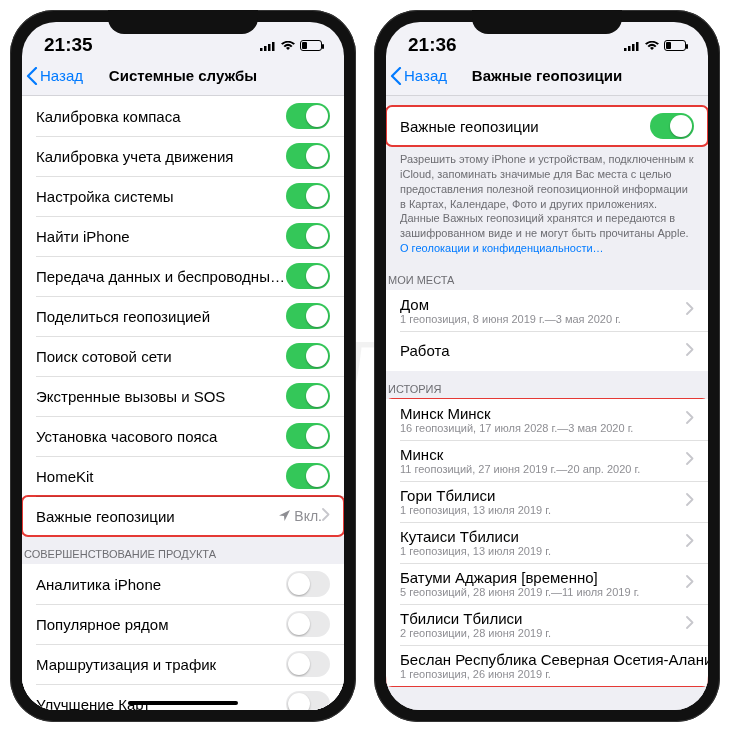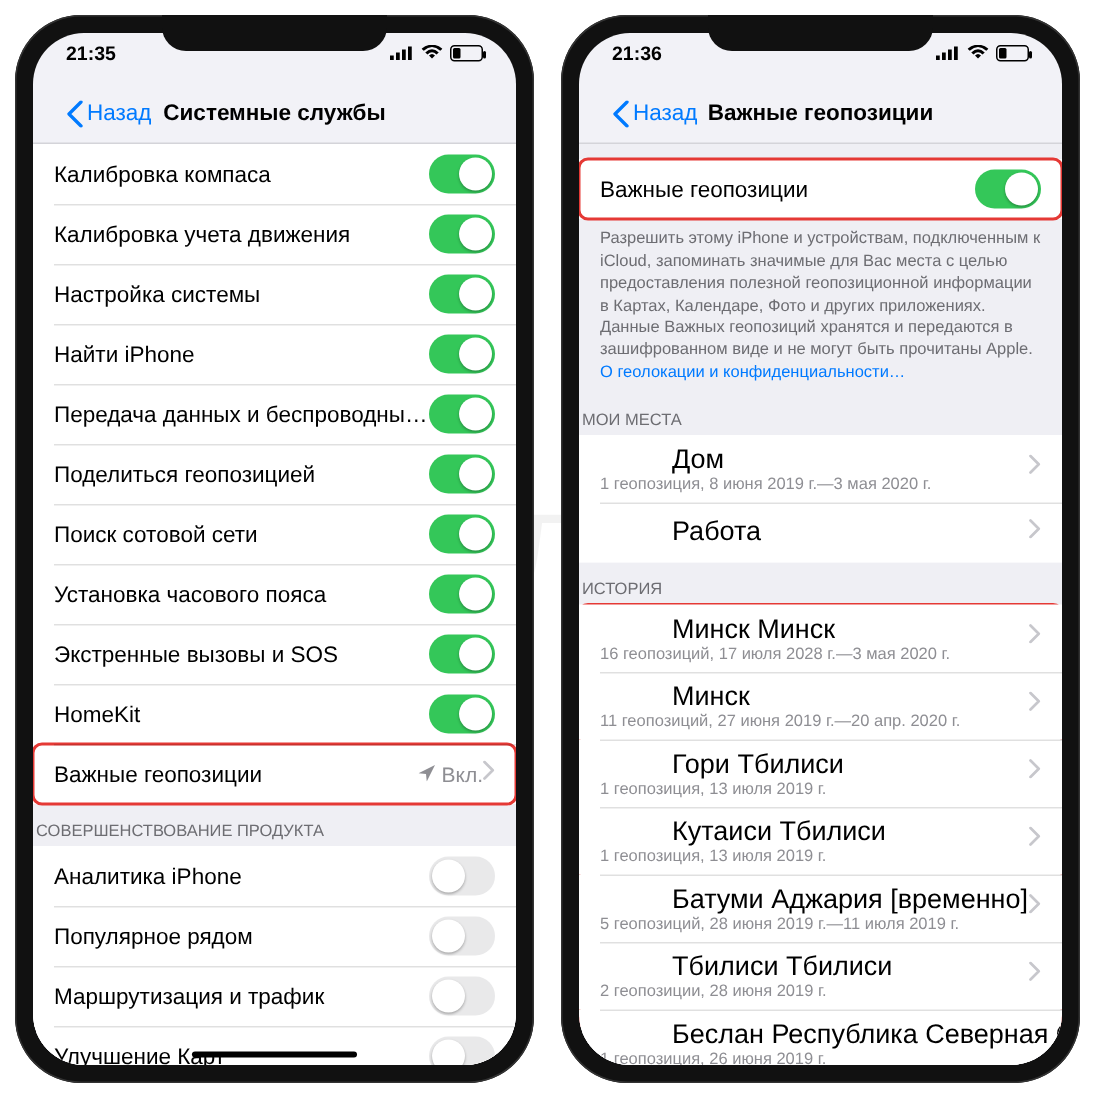--- a/index.html
+++ b/index.html
@@ -48,40 +48,40 @@
     transform: translateX(-50%);
     width: 150px; height: 24px;
     background: #111;
     border-radius: 0 0 16px 16px;
     z-index: 10;
   }
   .statusbar {
     height: 34px;
     display: flex;
     justify-content: space-between;
-    align-items: flex-start;
+    align-items: flex-end;
     padding: 6px 22px 0;
-    font-size: 13px;
+    font-size: 19px;
     font-weight: 600;
   }
   .status-right { display:flex; gap:5px; align-items:center; }
   .navbar {
     height: 40px;
     display: flex;
     align-items: center;
     border-bottom: 1px solid rgba(0,0,0,0.12);
     background: #f2f2f7;
     position: relative;
   }
   .back {
     color: #007aff;
     font-size: 15px;
     display: flex;
     align-items: center;
-    padding-left: 22px;
+    padding-left: 4px;
     z-index: 2;
   }
   .back svg { margin-right: 2px; }
   .title {
     position: absolute;
     left: 0; right: 0;
     text-align: center;
     font-size: 15px;
     font-weight: 600;
   }
@@ -109,21 +109,21 @@
   .row-label {
     flex: 1;
     font-size: 15px;
     color: #000;
     white-space: nowrap;
     overflow: hidden;
     text-overflow: ellipsis;
   }
   .row-sub { font-size: 11px; color: #8e8e93; }
   .row-stack { display:flex; flex-direction:column; justify-content:center; flex:1; padding:6px 0; }
-  .row-stack .row-label { font-size:18px;margin-left:48px; }
+  .row-stack .row-label { font-size:15px; }
   .row-value {
     font-size: 14px;
     color: #8e8e93;
     display:flex; align-items:flex-start; gap:4px;
   }
   .chevron { color:#c7c7cc; }
   .toggle {
     width: 44px; height: 26px;
     border-radius: 13px;
     position: relative;
@@ -246,25 +246,25 @@
           </div>
           <div class="row">
             <span class="row-label">Поделиться геопозицией</span>
             <div class="toggle on"></div>
           </div>
           <div class="row">
             <span class="row-label">Поиск сотовой сети</span>
             <div class="toggle on"></div>
           </div>
           <div class="row">
+            <span class="row-label">Экстренные вызовы и SOS</span>
+            <div class="toggle on"></div>
+          </div>
+          <div class="row">
             <span class="row-label">Установка часового пояса</span>
-            <div class="toggle on"></div>
-          </div>
-          <div class="row">
-            <span class="row-label">Экстренные вызовы и SOS</span>
             <div class="toggle on"></div>
           </div>
           <div class="row">
             <span class="row-label">HomeKit</span>
             <div class="toggle on"></div>
           </div>
           <div class="row highlight-red">
             <span class="row-label">Важные геопозиции</span>
             <span class="row-value"><span><svg width="11" height="11" viewBox="0 0 11 11">
                   <path d="M0 5.5 L11 0 L5.5 11 L5 6 Z" fill="#8e8e93"></path>

